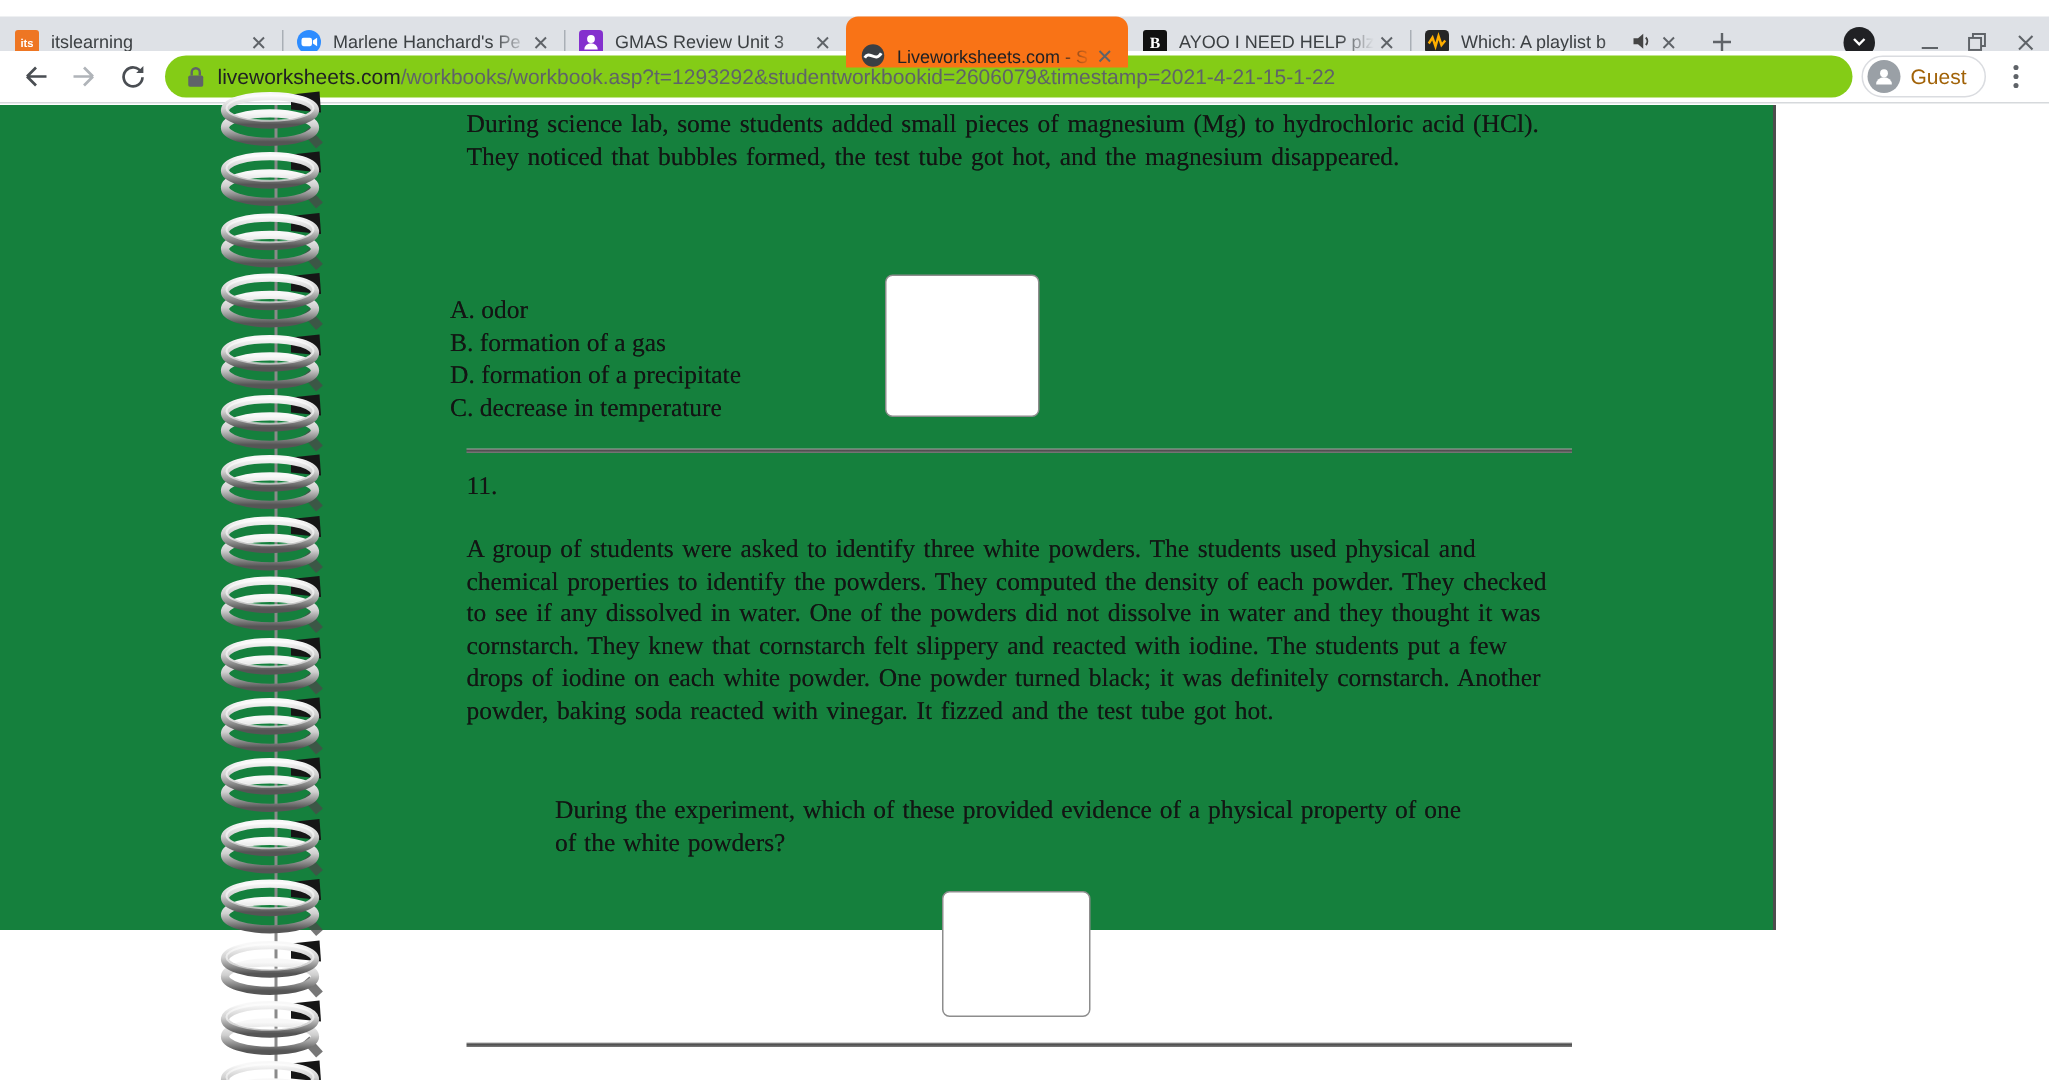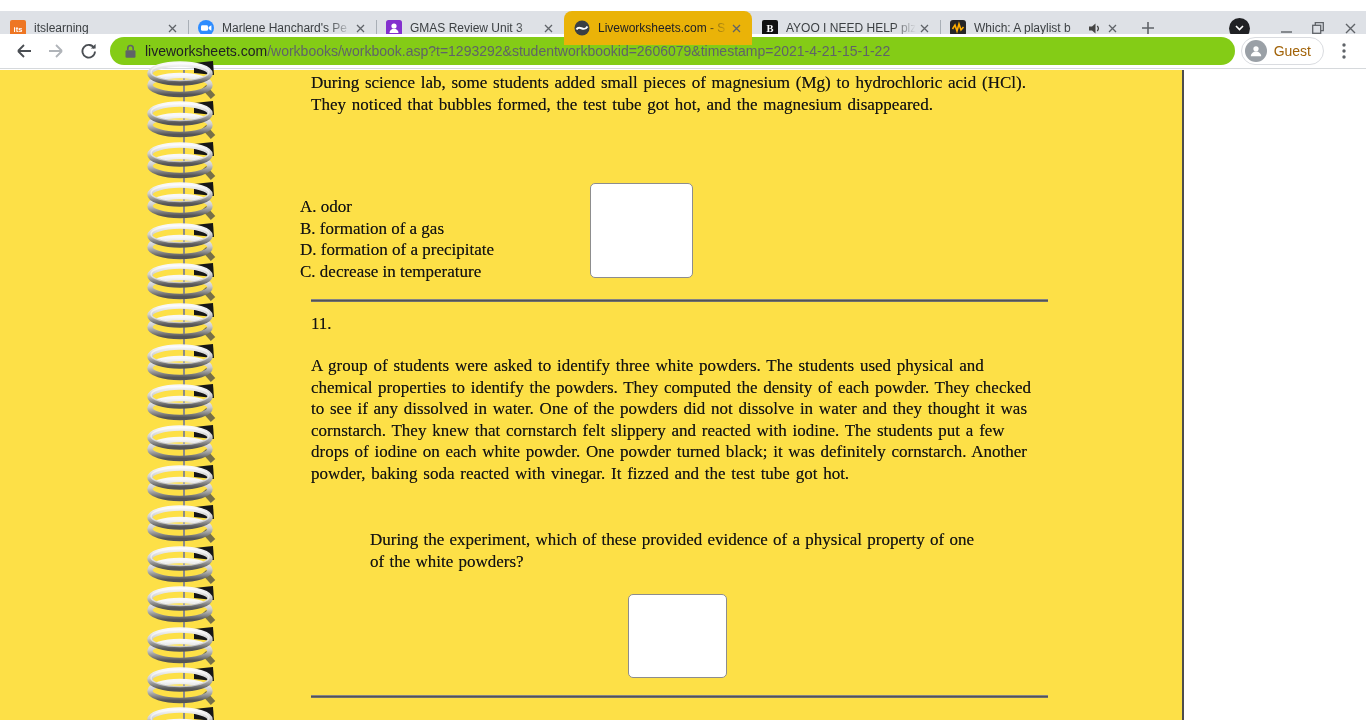--- a/index.html
+++ b/index.html
@@ -6,21 +6,21 @@
   html,body { width:1366px; height:720px; overflow:hidden; background:#fff;
               font-family:"Liberation Sans","DejaVu Sans",sans-serif; }
 
   
   .tabstrip { position:absolute; left:0; top:0; width:1366px; height:34px;
               background:#dee1e6; display:flex; align-items:flex-end;margin-top:11px; }
   .tab { position:relative; height:34px; width:188px; display:flex; align-items:center;
          padding:0 8px 0 10px; cursor:pointer; }
   .tab + .tab::before { content:""; position:absolute; left:0; top:9px; height:16px;
          width:1px; background:#a9afb6; }
-  .tab.active { background:#eab308; border-radius:8px 8px 0 0; z-index:2; }
+  .tab.active { background:#f97316; border-radius:8px 8px 0 0; z-index:2;align-items:flex-end; }
   .tab.active::before, .tab.active + .tab::before { display:none; }
   .favicon { width:16px; height:16px; flex:0 0 16px; }
   .tab-title { flex:1; margin-left:8px; font-size:12px; color:#3c4043; white-space:nowrap;
                overflow:hidden; -webkit-mask-image:linear-gradient(90deg,#000 82%,transparent);
                mask-image:linear-gradient(90deg,#000 82%,transparent); }
   .tab.active .tab-title { color:#202124; }
   .tab-close { width:16px; height:16px; flex:0 0 16px; display:flex; align-items:center;
                justify-content:center; border-radius:50%; cursor:pointer; }
   .tab-audio { width:14px; height:14px; flex:0 0 14px; margin-right:2px; }
   .newtab-btn { width:28px; height:28px; margin:0 0 3px 6px; display:flex; align-items:center;
@@ -42,21 +42,21 @@
   .guest-pill { height:28px; border:1px solid #dadce0; border-radius:14px; background:#fff;
                 display:flex; align-items:center; padding:2px 12px 2px 3px; cursor:pointer; }
   .guest-pill .label { font-size:14px; color:#a16207; margin-left:7px; }
   .avatar { width:22px; height:22px; border-radius:50%; background:#9aa0a6; display:flex;
             align-items:center; justify-content:center; }
   .kebab { width:28px; height:28px; display:flex; align-items:center; justify-content:center;
            margin-left:6px; cursor:pointer; }
 
   
   .content { position:absolute; left:0; top:70px; width:1366px; height:650px; background:#fff; }
-  .sheet { position:absolute; left:0; top:0; width:1184px; height:650px; background:#fde047;
+  .sheet { position:absolute; left:0; top:0; width:1184px; height:550px; background:#15803d;
            border-right:2px solid #4d4d4d; }
   .spine { position:absolute; left:183px; top:0; width:2px; height:650px; background:#8a8a8a; }
   .ring { position:absolute; left:146px; width:74px; height:40px; }
 
   .ws { position:absolute; font-family:"Liberation Serif","DejaVu Serif",serif; color:#141414;
         font-size:17px; line-height:21.6px; text-shadow:0 0 .4px rgba(0,0,0,.55); }
   .para { width:728px; word-spacing:1.5px; }
   .prompt { width:614px; word-spacing:1px; }
   .opts div { white-space:nowrap; }
   .qnum { font-size:17px; }

